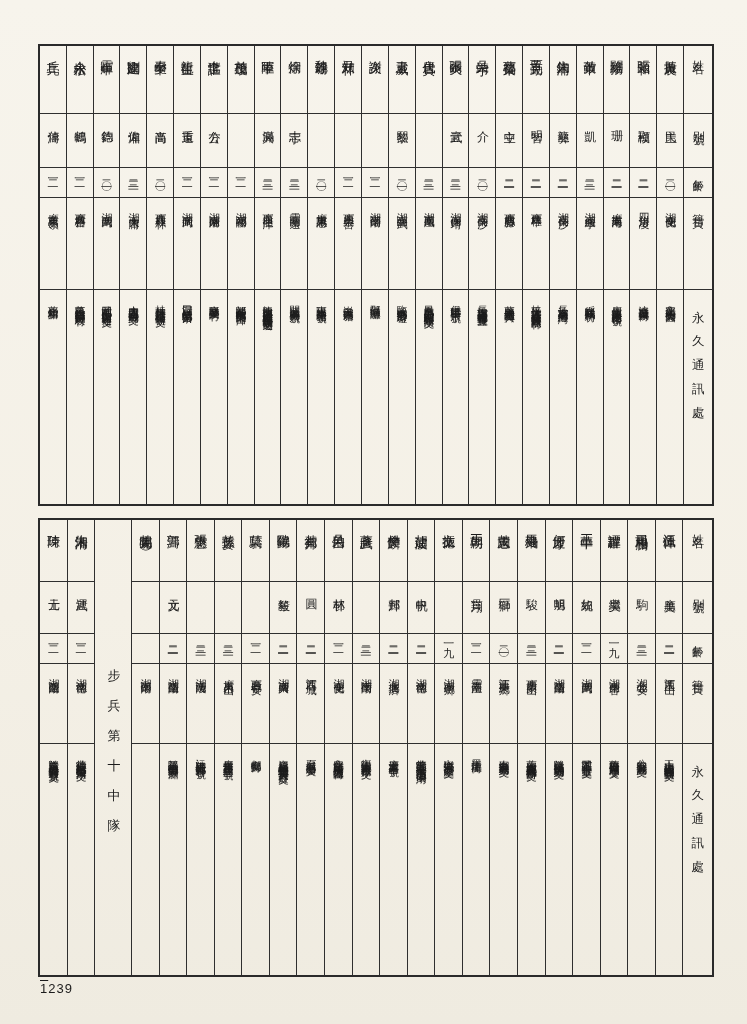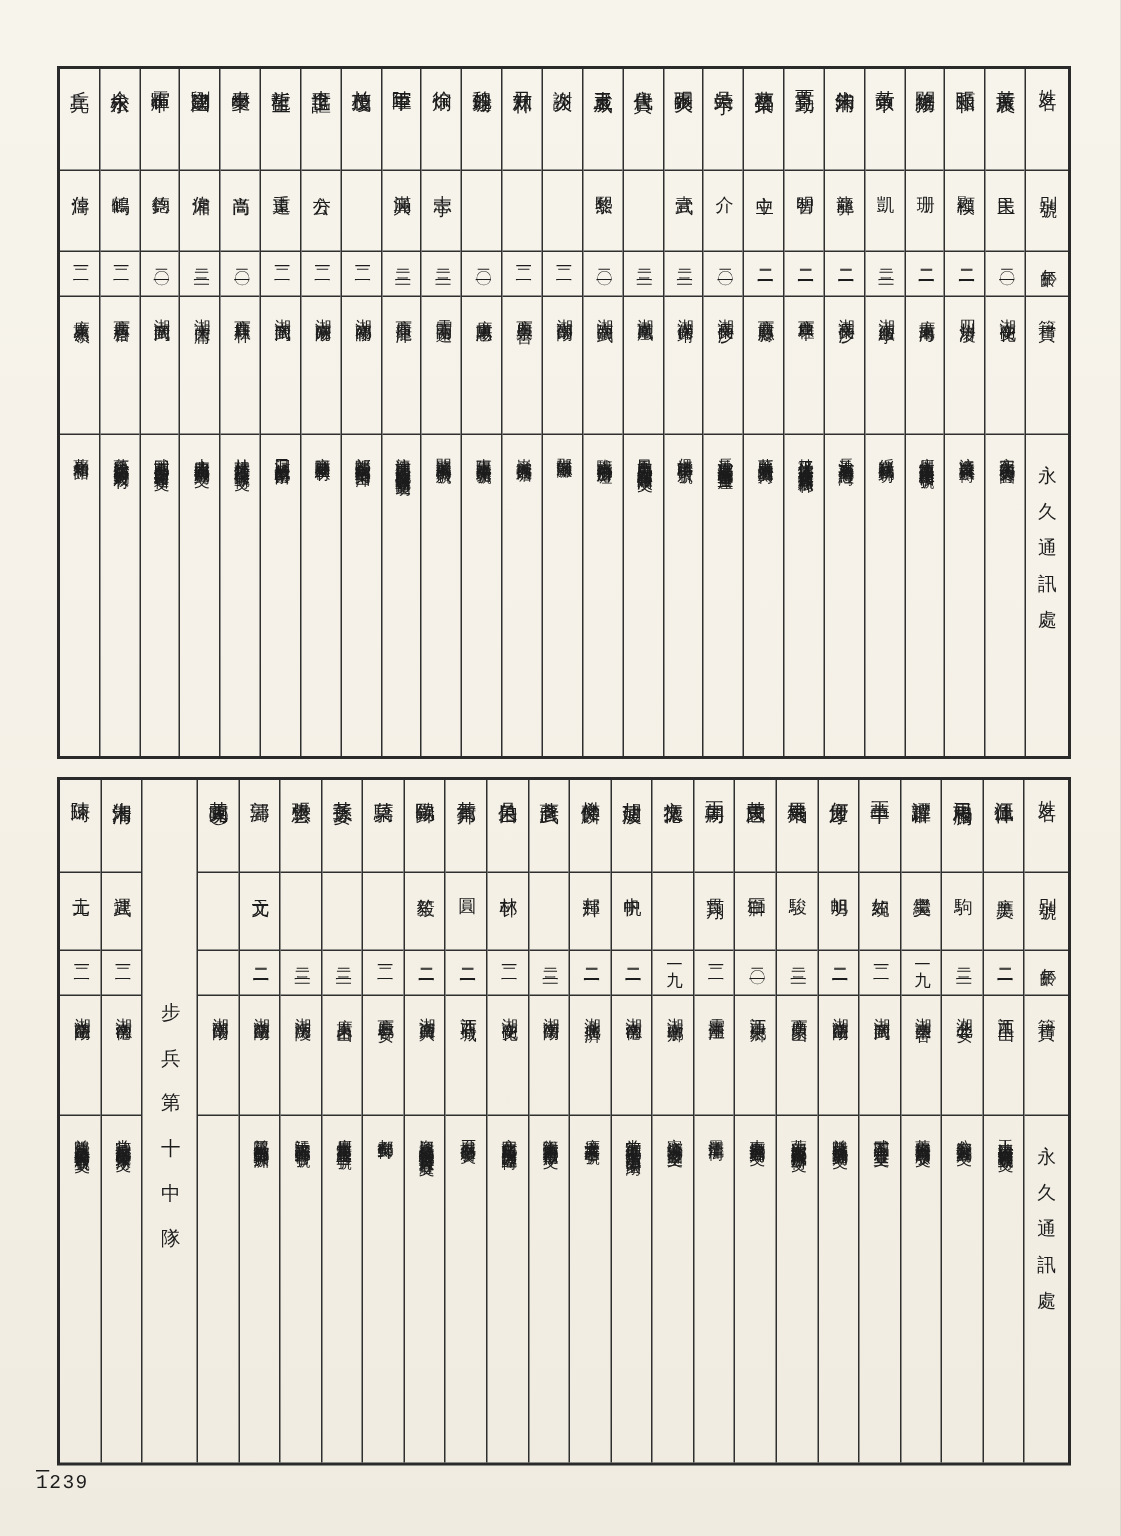--- a/index.html
+++ b/index.html
@@ -78,23 +78,23 @@
   .header-col .c-addr { padding-top:10px; }
   .header-col .c-addr .vtxt { letter-spacing:24px; font-size:12.5px; }
 
   .unit-col .c-unit {
     flex:1; border-bottom:none;
     justify-content:center; align-items:center; padding:0;
   }
   .unit-col .c-unit .vtxt { font-size:13px; letter-spacing:30px; max-height:none; }
 
   .pagenum {
-    position:absolute; left:24px; top:981px;
+    position:absolute; left:40px; top:981px;
     font-size:13px; letter-spacing:1px;
-    font-family:Liberation Mono, monospace;
+    font-family:Liberation Sans, sans-serif;
   }
   .pagenum::first-letter { text-decoration:overline; }
 </style>
 </head>
 <body>
 
 <div class="page">
   <div class="rtable t1">
       <div class="col header-col">
         <div class="cell c-name">

